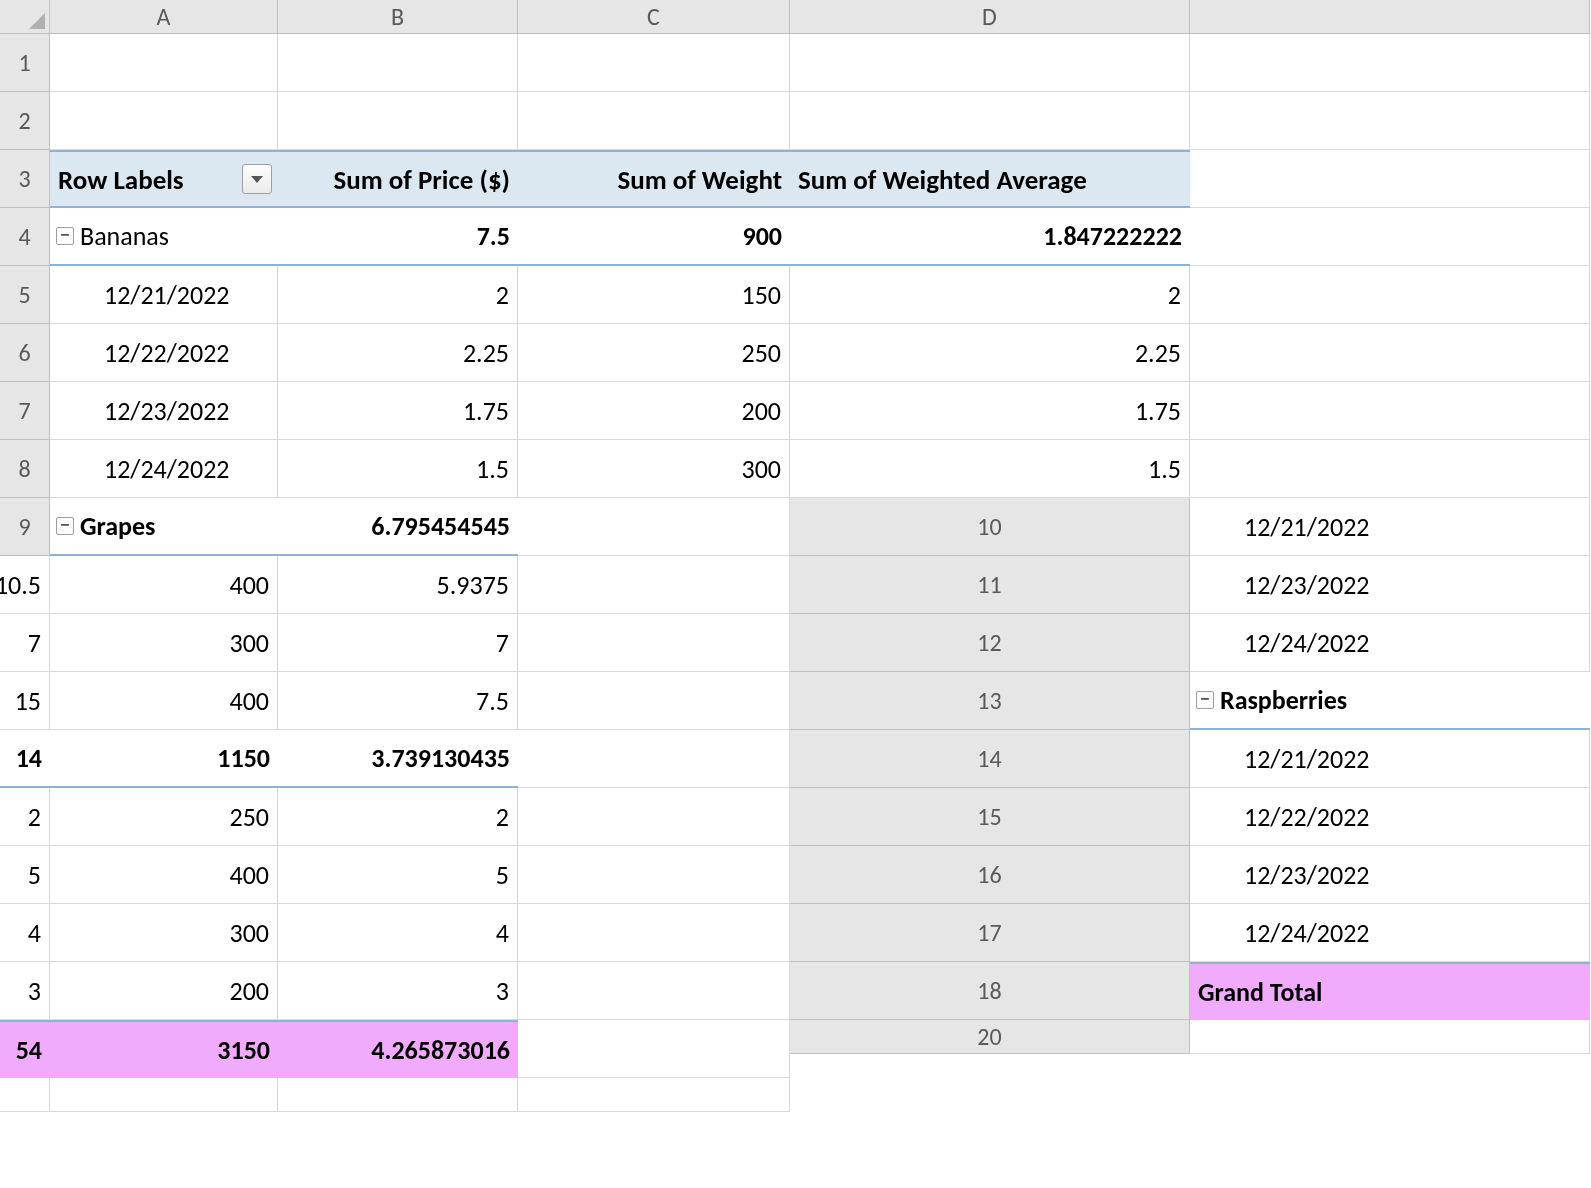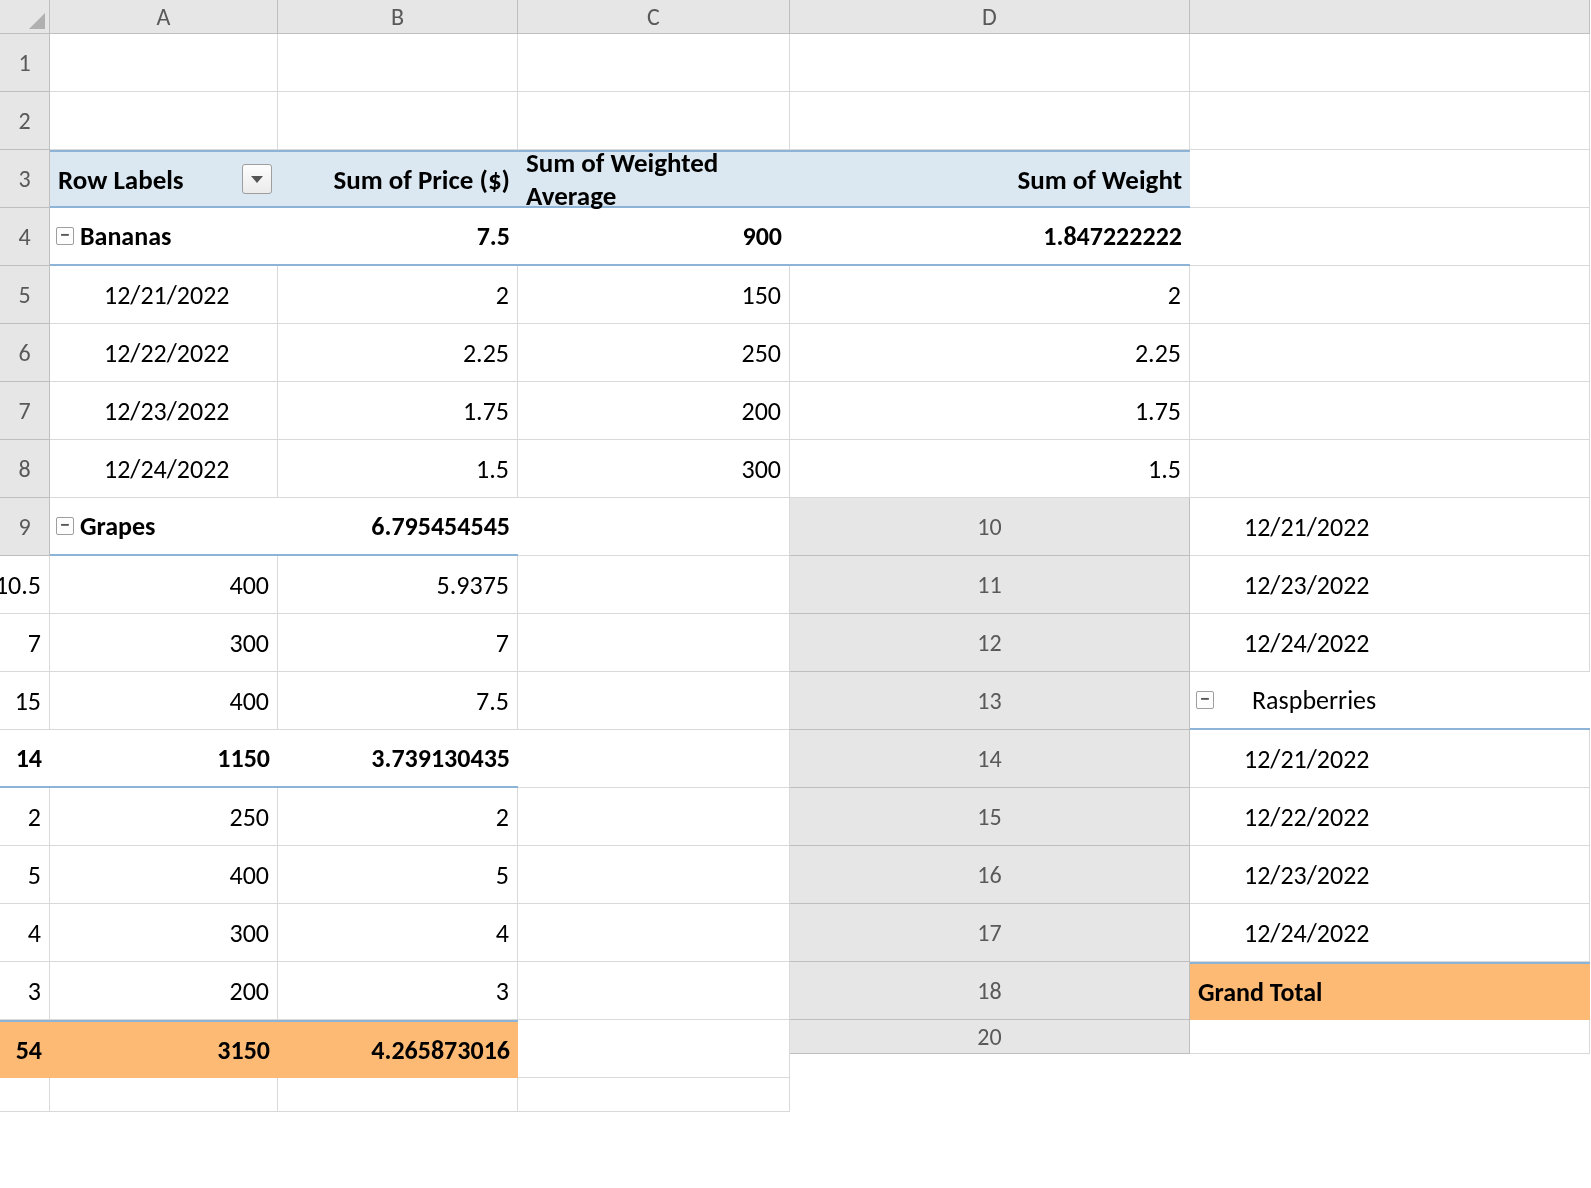--- a/index.html
+++ b/index.html
@@ -95,21 +95,21 @@
     border: 1px solid #9e9e9e;
     background: #fdfdfd;
     margin-right: 6px;
     display:flex; align-items:center; justify-content:center;
     cursor:pointer;
     border-radius:2px;
   }
   .collapse-btn span { font-size: 20px; line-height: 0; color:#555; position:relative; top:-2px;}
   .child-label { padding-left: 54px; }
   .grand {
-    background: #fdba74;
+    background: #f0abfc;
     border-top: 2px solid #8db4d7;
     font-weight: 700;
     height: 58px;
     display:flex; align-items:center;
     padding: 0 8px;
   }
   .grand.num { justify-content:flex-end; }
 </style>
 </head>
 <body>
@@ -140,29 +140,29 @@
     <div class="rowhdr">3</div>
     <div class="pv-hdr first">
       <div>Row Labels</div>
       <div class="filter-btn">
         <svg viewBox="0 0 14 10">
           <polygon points="1,2 13,2 7,9" fill="#555"></polygon>
         </svg>
       </div>
     </div>
     <div class="pv-hdr num">Sum of Price ($)</div>
+    <div class="pv-hdr num">Sum of Weight</div>
     <div class="pv-hdr">Sum of Weighted Average</div>
-    <div class="pv-hdr num">Sum of Weight</div>
     <div class="cell"></div>
     <div class="rowhdr">4</div>
     <div class="grp first">
       <div class="collapse-btn">
         <span>−</span>
       </div>
-      <div style="font-weight: 700;">Bananas</div>
+      <div style="font-weight: 400;">Bananas</div>
     </div>
     <div class="grp num">7.5</div>
     <div class="grp num">900</div>
     <div class="grp num">1.847222222</div>
     <div class="cell"></div>
     <div class="rowhdr">5</div>
     <div class="cell child-label">12/21/2022</div>
     <div class="cell num">2</div>
     <div class="cell num">150</div>
     <div class="cell num">2</div>
@@ -210,21 +210,21 @@
     <div class="cell child-label">12/24/2022</div>
     <div class="cell num">15</div>
     <div class="cell num">400</div>
     <div class="cell num">7.5</div>
     <div class="cell"></div>
     <div class="rowhdr">13</div>
     <div class="grp first">
       <div class="collapse-btn">
         <span>−</span>
       </div>
-      <div style="font-weight: 400; margin-left: 32px;">Raspberries</div>
+      <div style="font-weight: 700;">Raspberries</div>
     </div>
     <div class="grp num">14</div>
     <div class="grp num">1150</div>
     <div class="grp num">3.739130435</div>
     <div class="cell"></div>
     <div class="rowhdr">14</div>
     <div class="cell child-label">12/21/2022</div>
     <div class="cell num">2</div>
     <div class="cell num">250</div>
     <div class="cell num">2</div>

